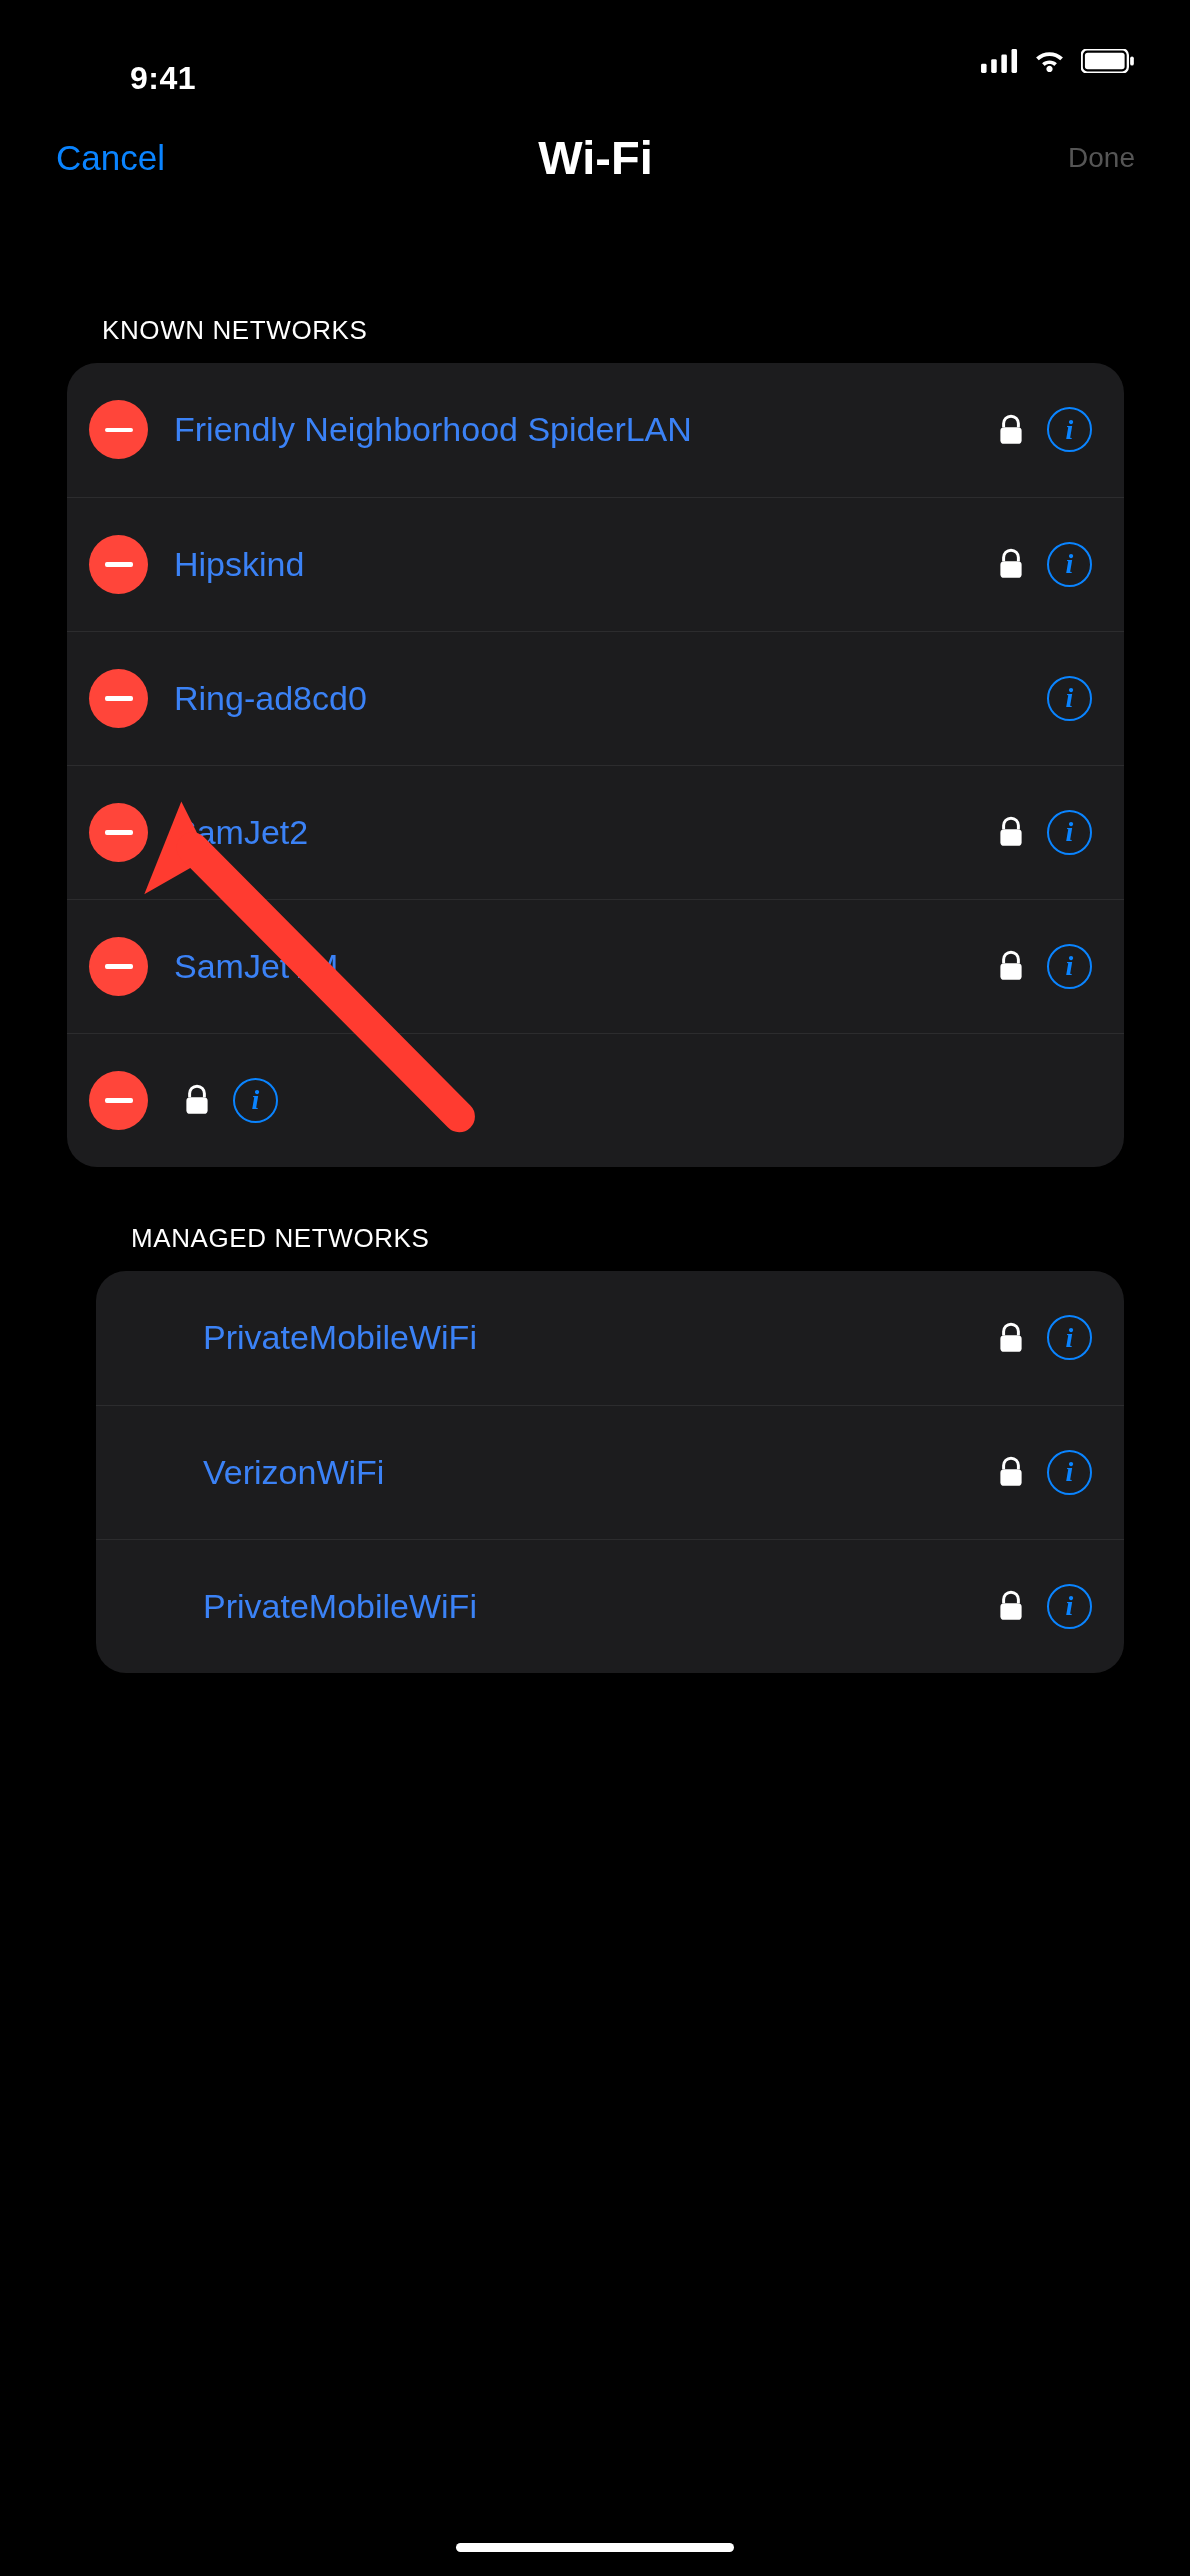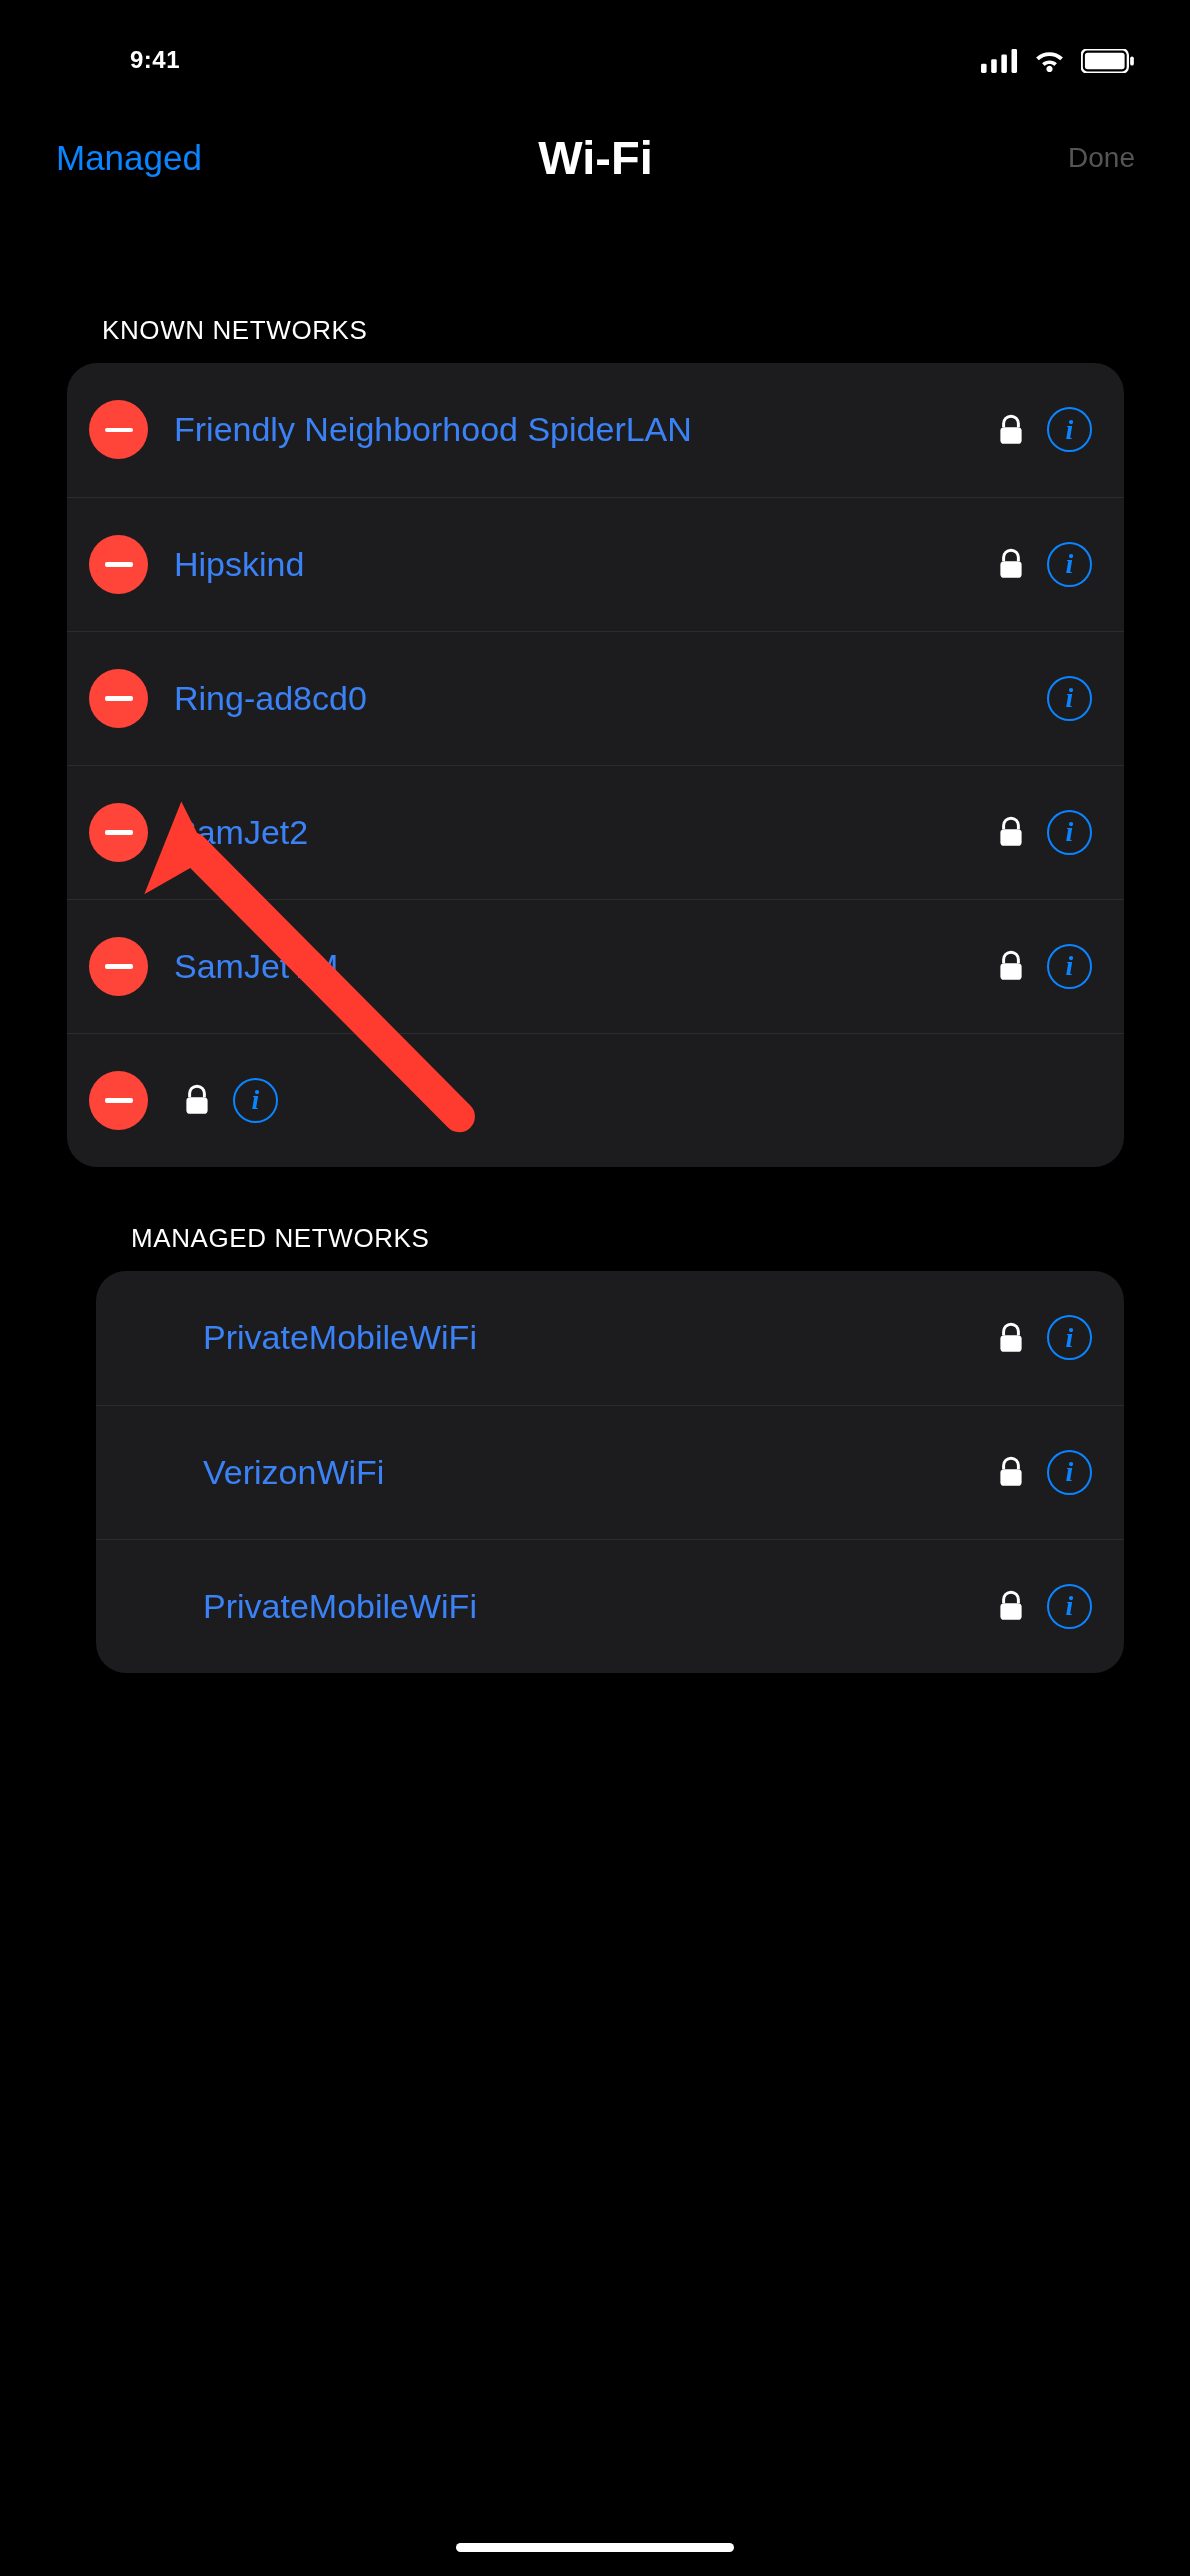--- a/index.html
+++ b/index.html
@@ -2,21 +2,21 @@
 <html style="font-size:15px"><head>
   <meta charset="utf-8">
   <style>
     * { margin:0; padding:0; box-sizing:border-box; }
     html,body { width:1191px; height:2576px; background:#000; color:#fff;
       font-family:-apple-system,BlinkMacSystemFont,"SF Pro Text","Helvetica Neue",Arial,sans-serif;
       -webkit-font-smoothing:antialiased; }
 
     
     .status-bar{position:relative;height:102px;width:100%;}
-    .status-time{position:absolute;left:130px;top:46px;font-size:24px;font-weight:600;letter-spacing:0.5px;}
+    .status-time{position:absolute;left:130px;top:60px;font-size:32px;font-weight:600;letter-spacing:0.5px;}
     .status-icons{position:absolute;right:56px;top:48px;display:flex;align-items:center;gap:13px;}
     .status-icons svg{display:block;}
 
     
     .navbar{position:relative;height:93px;display:flex;align-items:center;justify-content:center;margin-top:9.3px;}
     .nav-title{font-size:47px;font-weight:600;}
     .nav-left{position:absolute;left:56px;font-size:35px;color:#0a84ff;}
     .nav-right{position:absolute;right:56px;font-size:28px;color:#555;}
 
     
@@ -62,21 +62,21 @@
       </svg>
     <svg width="54" height="24" viewBox="0 0 58 26">
         <rect x="0.5" y="0.5" width="50" height="25" rx="6" fill="none" stroke="#fff" stroke-width="2.5"></rect>
         <rect x="4" y="4" width="43" height="18" rx="3" fill="#fff"></rect>
         <rect x="53" y="8" width="4" height="10" rx="2" fill="#fff"></rect>
       </svg>
   </div>
 </div>
 
 <div class="navbar">
-  <div class="nav-left">Managed</div>
+  <div class="nav-left">Cancel</div>
   <div class="nav-title">Wi-Fi</div>
   <div class="nav-right">Done</div>
 </div>
 
 <div class="section-wrap-first">
   <div class="section-header">Known Networks</div>
   <div class="group" id="known-group">
       <div class="row">
         <div class="delete-btn">
           <div class="minus"></div>

